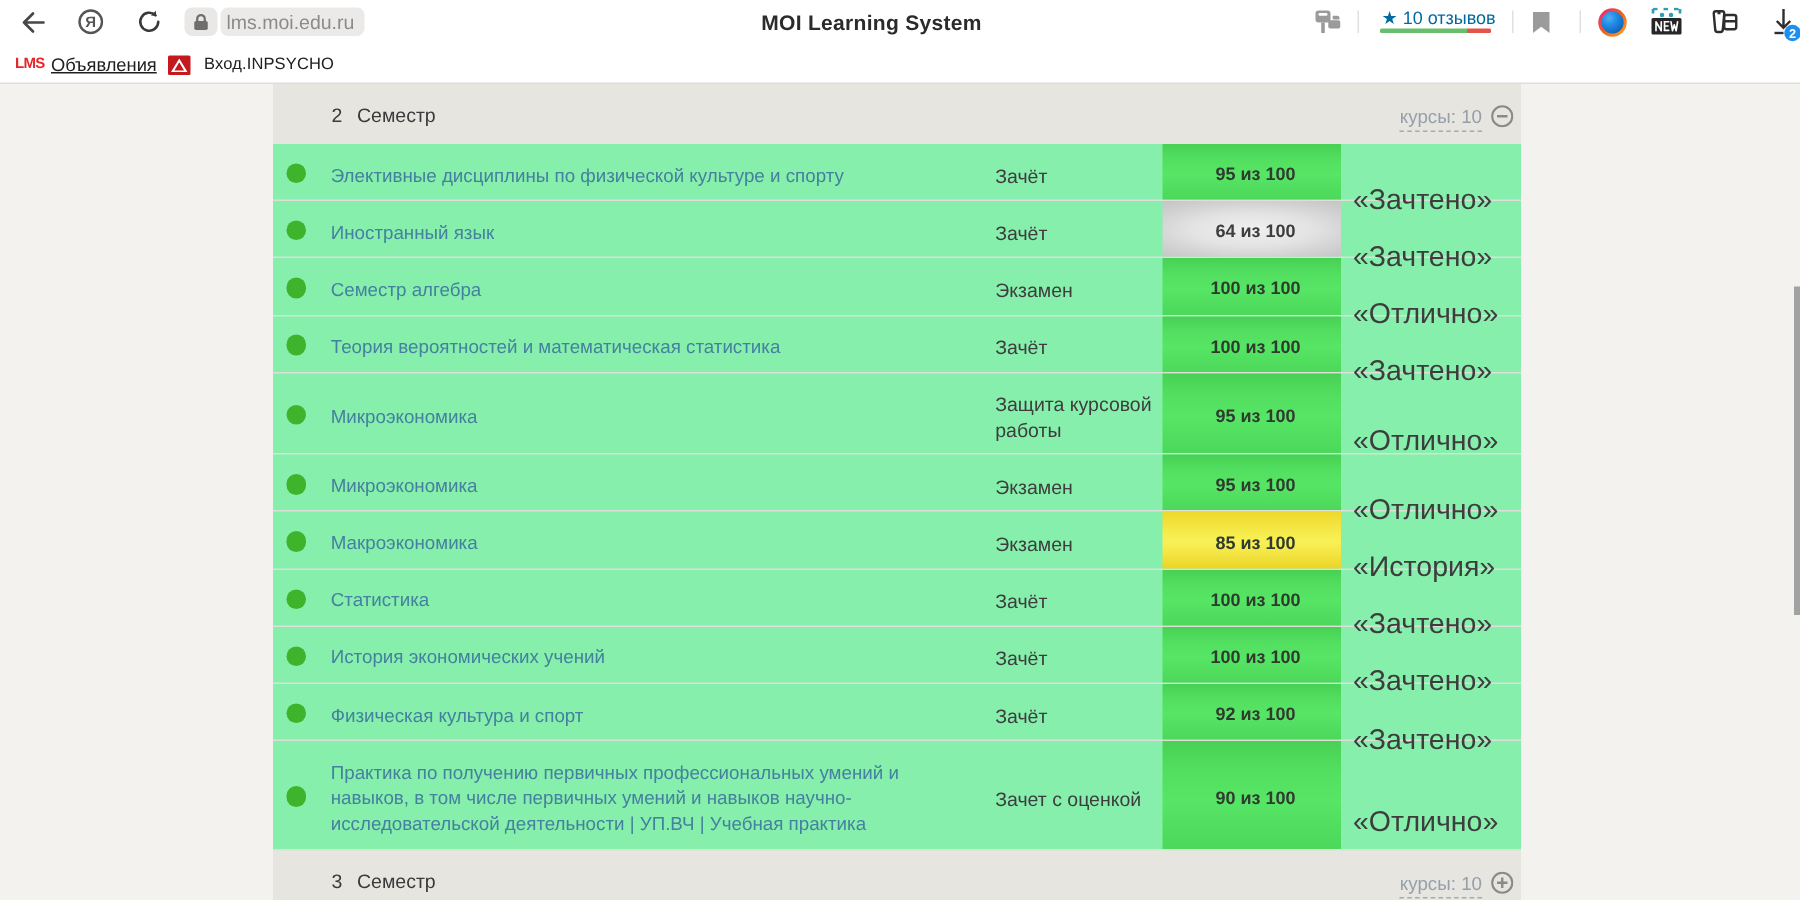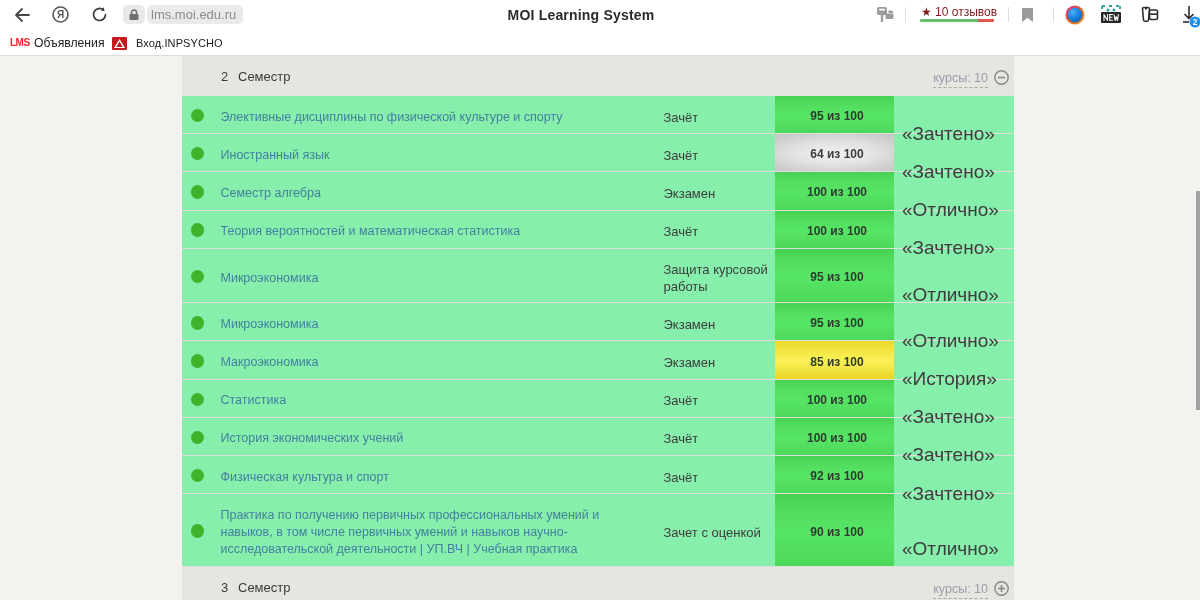--- a/index.html
+++ b/index.html
@@ -11,26 +11,26 @@
 #bookbar { position:absolute; left:0; top:30px; width:1200px; height:26px; background:#ffffff; border-bottom:1px solid #dedede;padding-left:34px; }
 
 .tbicon { position:absolute; }
 #title { position:absolute; left:0; top:7px; width:1162px; text-align:center; font-size:14px; color:#2b2b2b; letter-spacing:0.2px;font-weight:bold; }
 
 #lockpill { position:absolute; left:123px; top:5px; width:22px; height:19px; background:#e9e8e6; border-radius:5px; }
 #urlpill { position:absolute; left:147px; top:5px; width:96px; height:19px; background:#ebeae8; border-radius:5px; color:#8b8b8b; font-size:13px; line-height:19px; padding-left:4px; }
 
 .sep { position:absolute; top:7px; width:1px; height:15px; background:#e0e0e0; }
 
-#reviews { position:absolute; left:921px; top:4.5px; font-size:12px; color:#7f1d1d; }
+#reviews { position:absolute; left:921px; top:4.5px; font-size:12px; color:#0369a1; }
 #revbar { position:absolute; left:920px; top:19px; width:74px; height:2.5px; background:linear-gradient(90deg,#67bf6d 0 78%,#e3544b 78% 100%); border-radius:1px; }
 
 
 #lmslogo { position:absolute; left:10px; top:7px; font-size:10px; font-weight:bold; color:#e6262b; letter-spacing:-0.5px; }
-#bm1 { position:absolute; left:34px; top:6px; font-size:12.2px; color:#202020; }
+#bm1 { position:absolute; left:34px; top:6px; font-size:12.2px; color:#202020;text-decoration:underline; }
 #favicon2 { position:absolute; left:112px; top:7px; width:15px; height:13px; background:#c41a1f; border-radius:1px; }
 #bm2 { position:absolute; left:136px; top:7px; font-size:11px; letter-spacing:0.1px; color:#202020; }
 
 
 #page { position:absolute; left:0; top:56px; width:1200px; height:544px; background:#f3f2ee; }
 
 #tbl { position:absolute; left:182px; top:0px; width:832px; }
 .band { height:40px; background:#e7e5e0; position:relative; }
 .band .num { position:absolute; left:39px; top:13px; font-size:13px; color:#3a3a3a; }
 .band .nm { position:absolute; left:56px; top:13px; font-size:13px; color:#3a3a3a; }

